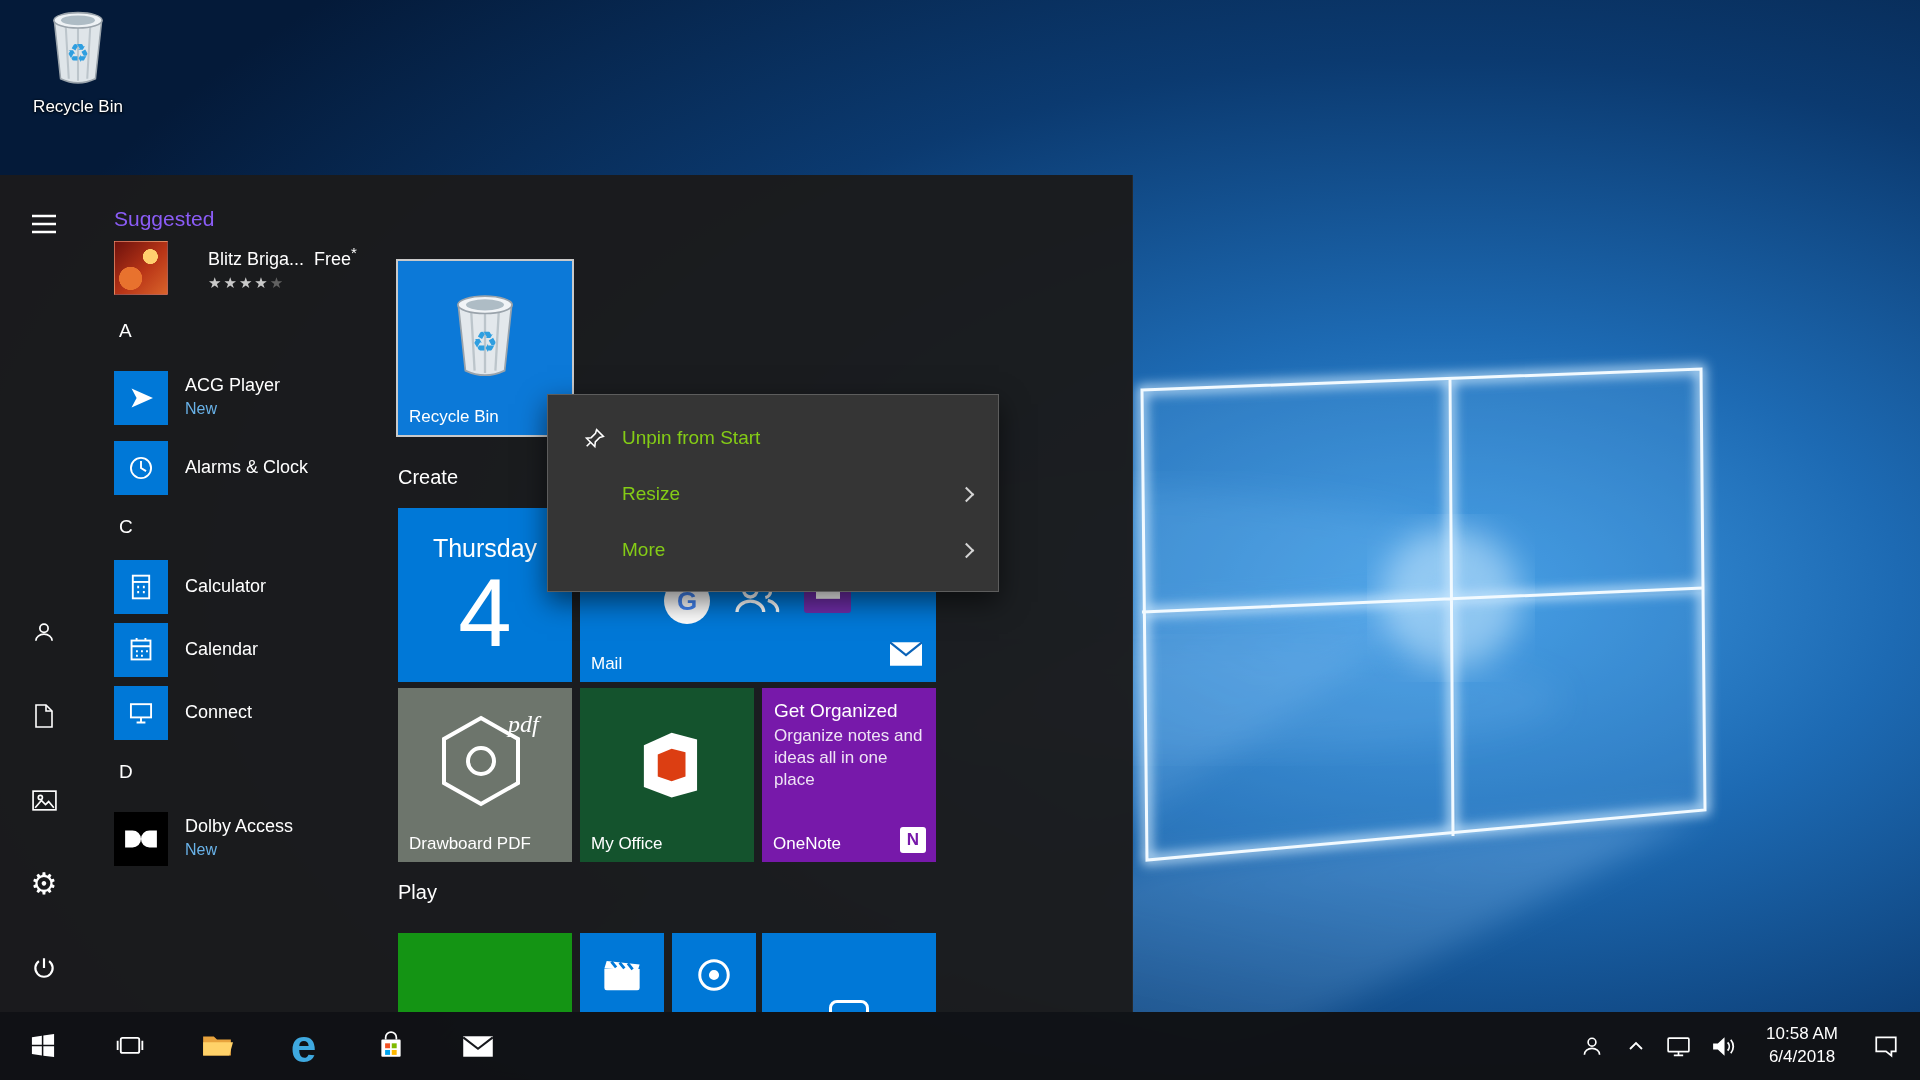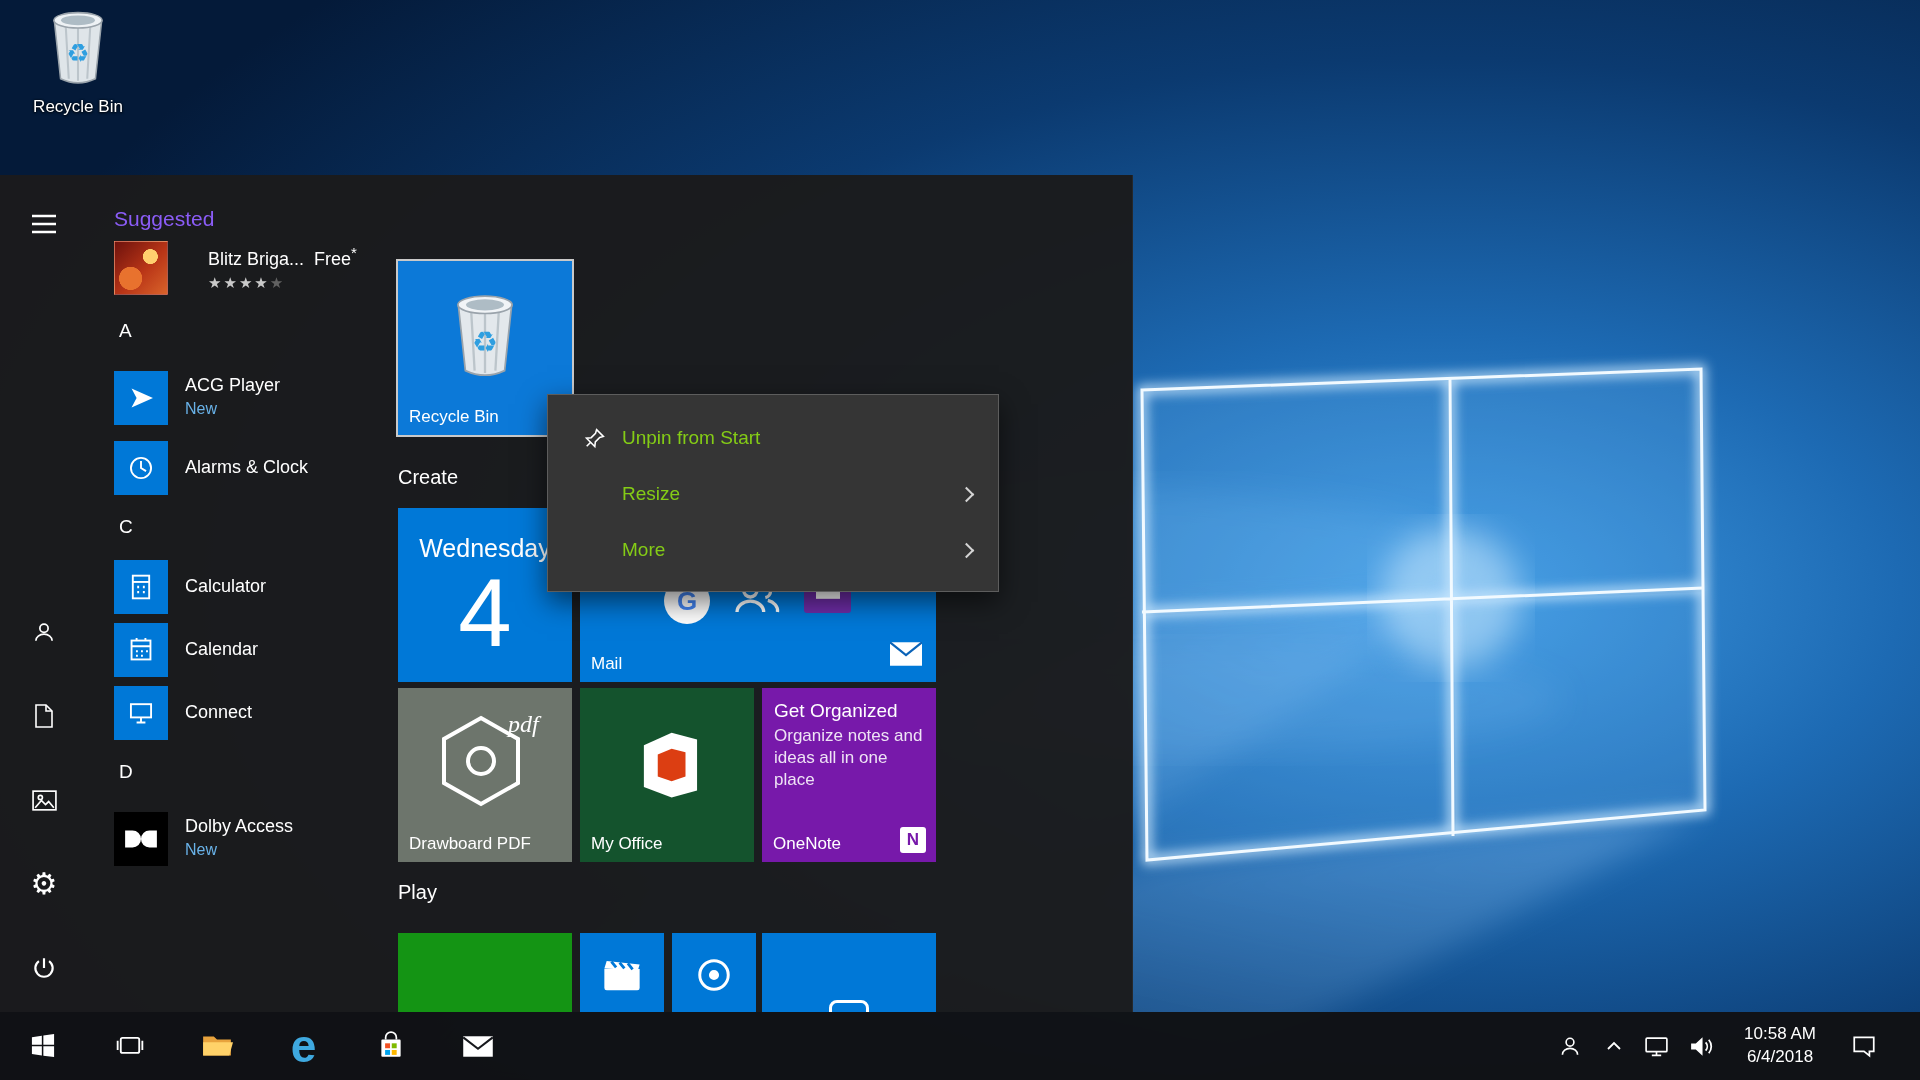--- a/index.html
+++ b/index.html
@@ -100,21 +100,21 @@
   .mi-chevron { margin-left:auto; width:11px; height:11px;
                 border-right:2px solid #d4d4d4; border-top:2px solid #d4d4d4;
                 transform:rotate(45deg); }
 
   
   .taskbar { position:absolute; left:0; bottom:0; width:1920px; height:68px;
              background:rgba(16,17,20,0.98); z-index:30; display:flex; align-items:center; }
   .tb-btn { width:87px; height:68px; display:flex; align-items:center; justify-content:center; }
   .tb-btn.start { width:86px; }
   .edge-glyph { font-size:46px; font-weight:bold; color:#3fa9e0; line-height:1; }
-  .tray { margin-left:auto; display:flex; align-items:flex-start; height:68px; padding-right:28px; }
+  .tray { margin-left:auto; display:flex; align-items:flex-start; height:68px; padding-right:6px; }
   .tray-btn { height:68px; display:flex; align-items:center; justify-content:center; color:#fff; }
   .tray-people { width:48px; } .tray-chevron { width:40px; } .tray-network { width:44px; }
   .tray-volume { width:46px; }
   .clock { width:112px; height:68px; display:flex; flex-direction:column; align-items:center;
            justify-content:center; color:#fff; font-size:17px; line-height:1.35; }
   .tray-action { width:56px; }
 </style>
 </head>
 <body>
 
@@ -314,21 +314,21 @@
             <ellipse cx="32" cy="12" rx="16.5" ry="4.8" fill="#aebcc5"></ellipse>
             <text x="32" y="53" font-size="25" text-anchor="middle" fill="#2f9fe0">♻</text>
           </svg>
         </span>
         <div class="tile-label">Recycle Bin</div>
       </div>
 
       <div class="group-label lbl-create">Create</div>
 
       <div class="tile tile-calendar">
-        <div class="dayname">Wednesday</div>
+        <div class="dayname">Thursday</div>
         <div class="daynum">4</div>
       </div>
 
       <div class="tile tile-mail">
         <div class="acct acct-g">
           <span>G</span>
         </div>
         <div class="acct acct-people">
           <svg width="50" height="42" viewBox="0 0 30 24" fill="none" stroke="#fff" stroke-width="2">
             <circle cx="11" cy="8" r="4"></circle>

